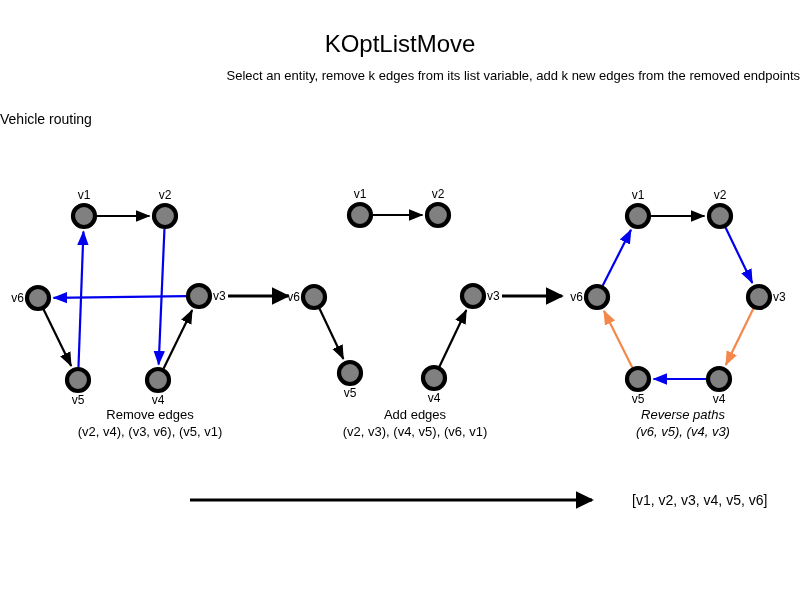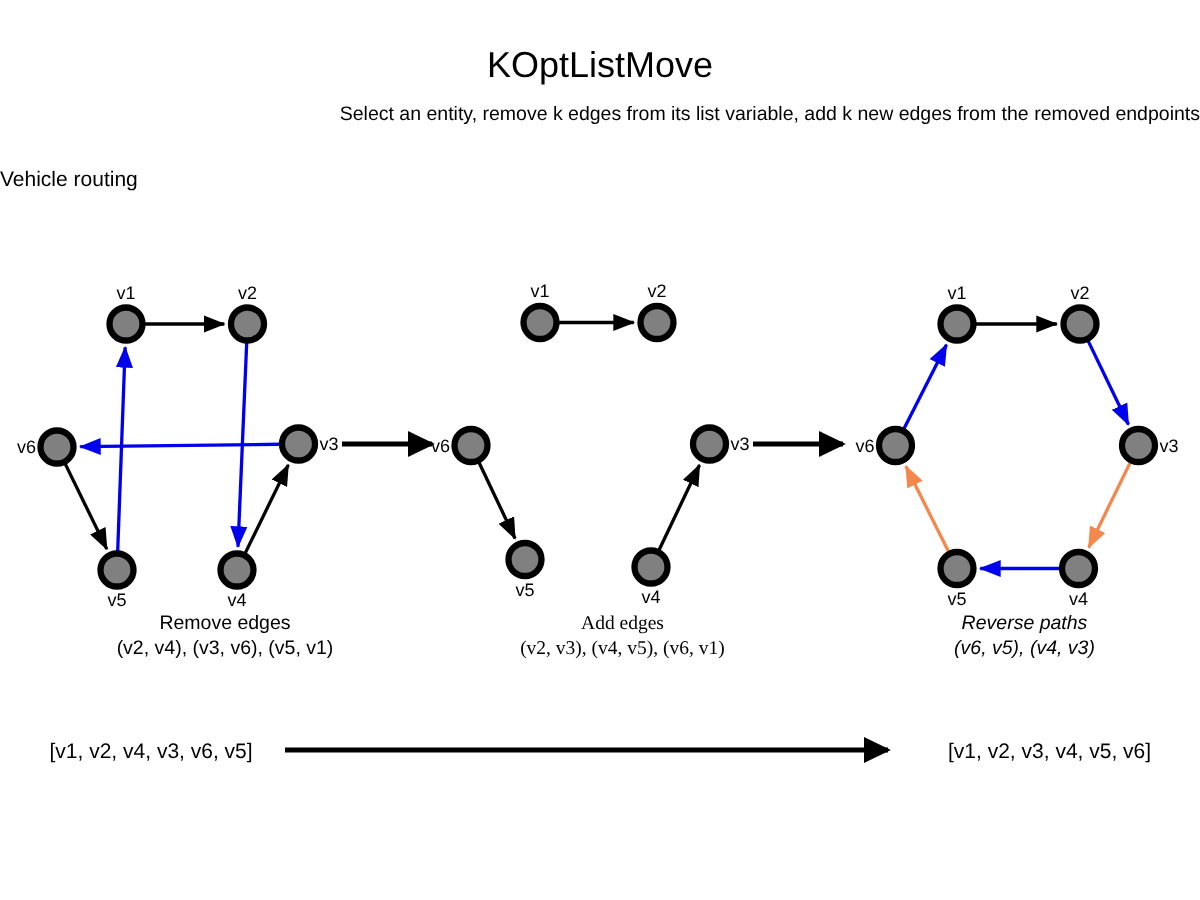--- a/index.html
+++ b/index.html
@@ -206,26 +206,25 @@
     <g id="result-arrow-layer">
         <line x1="190" y1="500" x2="592" y2="500" marker-end="url(#ah-flow)" class="flow-arrow"></line>
       </g>
   </svg>
 
   <div class="caption" style="left:20px; top:406px; width:260px;">
     <div>Remove edges</div>
     <div>(v2, v4), (v3, v6), (v5, v1)</div>
   </div>
 
-  <div class="caption" style="left:285px; top:406px; width:260px;font-family:Liberation Serif, serif;">
+  <div class="caption" style="left:285px; top:406px; width:260px;">
     <div>Add edges</div>
     <div>(v2, v3), (v4, v5), (v6, v1)</div>
   </div>
 
   <div class="caption" style="left:568px; top:406px; width:230px;font-style:italic;">
     <div>Reverse paths</div>
     <div>(v6, v5), (v4, v3)</div>
   </div>
 
-  <div class="list-text" style="left:33px; top:491px;">[v1, v2, v4, v3, v6, v5]</div>
   <div class="list-text" style="left:632px; top:491px;">[v1, v2, v3, v4, v5, v6]</div>
 
 </div>
 
 </body></html>

